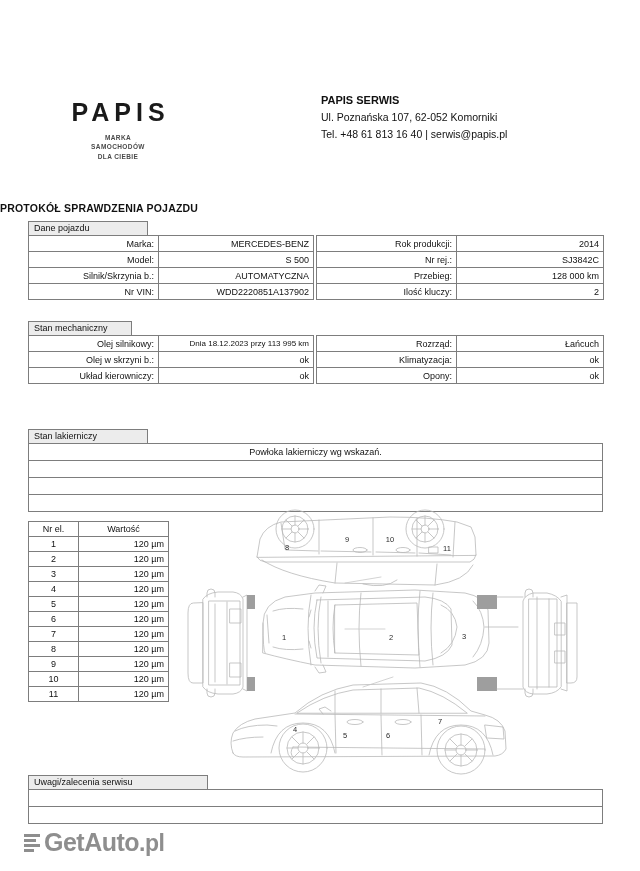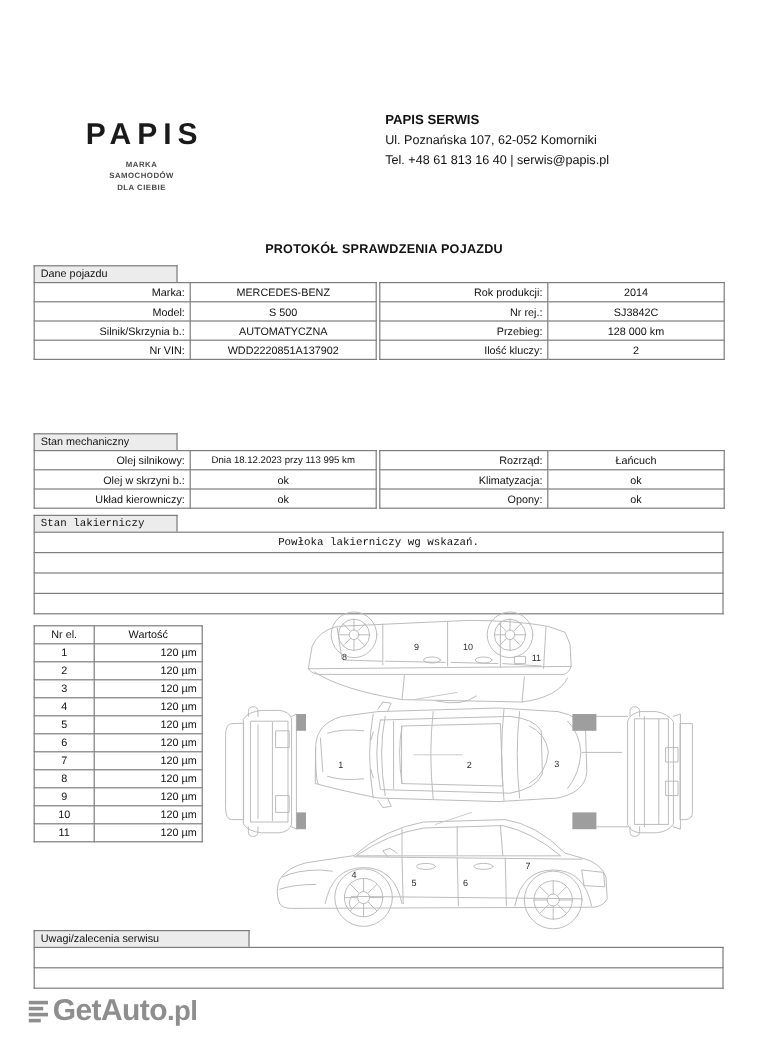--- a/index.html
+++ b/index.html
@@ -75,21 +75,20 @@
     line-height: 1.62;
     color: #111;
   }
 
   
   .doc-title {
     position: absolute;
     left: 0;
     top: 202px;
     width: 640px;
-    text-align: center;
     font-size: 10.5px;
     font-weight: 700;
     letter-spacing: 0.2px;
     color: #111;
   }
 
   
   .sec-tab {
     box-sizing: border-box;
     height: 14px;
@@ -112,32 +111,32 @@
   table.grid td {
     border: 1px solid #7d7d7d;
     font-size: 9px;
     height: 15px;
     padding: 0 4px;
     color: #111;
     overflow: hidden;
     white-space: nowrap;
   }
   td.lbl { text-align: right; }
-  td.val { text-align: center; }
+  td.val { text-align: right; }
 
   
   #dane-pojazdu { position: absolute; left: 28px; top: 221px; width: 575px; }
   #dane-pojazdu .sec-tab { width: 120px; }
   #dane-pojazdu table.grid { width: 575px; }
 
   #stan-mechaniczny { position: absolute; left: 28px; top: 321px; width: 575px; }
-  #stan-mechaniczny .sec-tab { width: 120px; margin-top: 40px; }
+  #stan-mechaniczny .sec-tab { width: 104px; }
   #stan-mechaniczny table.grid { width: 575px; }
 
-  #stan-lakierniczy { position: absolute; left: 28px; top: 429px; width: 575px; font-family: Liberation Mono, monospace; }
+  #stan-lakierniczy { position: absolute; left: 28px; top: 429px; width: 575px; }
   #stan-lakierniczy .sec-tab { width: 120px; }
   #stan-lakierniczy table.grid { width: 575px; }
   #stan-lakierniczy td { text-align: center; height: 16px; }
 
   #uwagi { position: absolute; left: 28px; top: 775px; width: 493px; }
   #uwagi .sec-tab { width: 180px; }
   #uwagi table.grid { width: 575px; }
   #uwagi td { text-align: left; height: 16px; }
 
   

